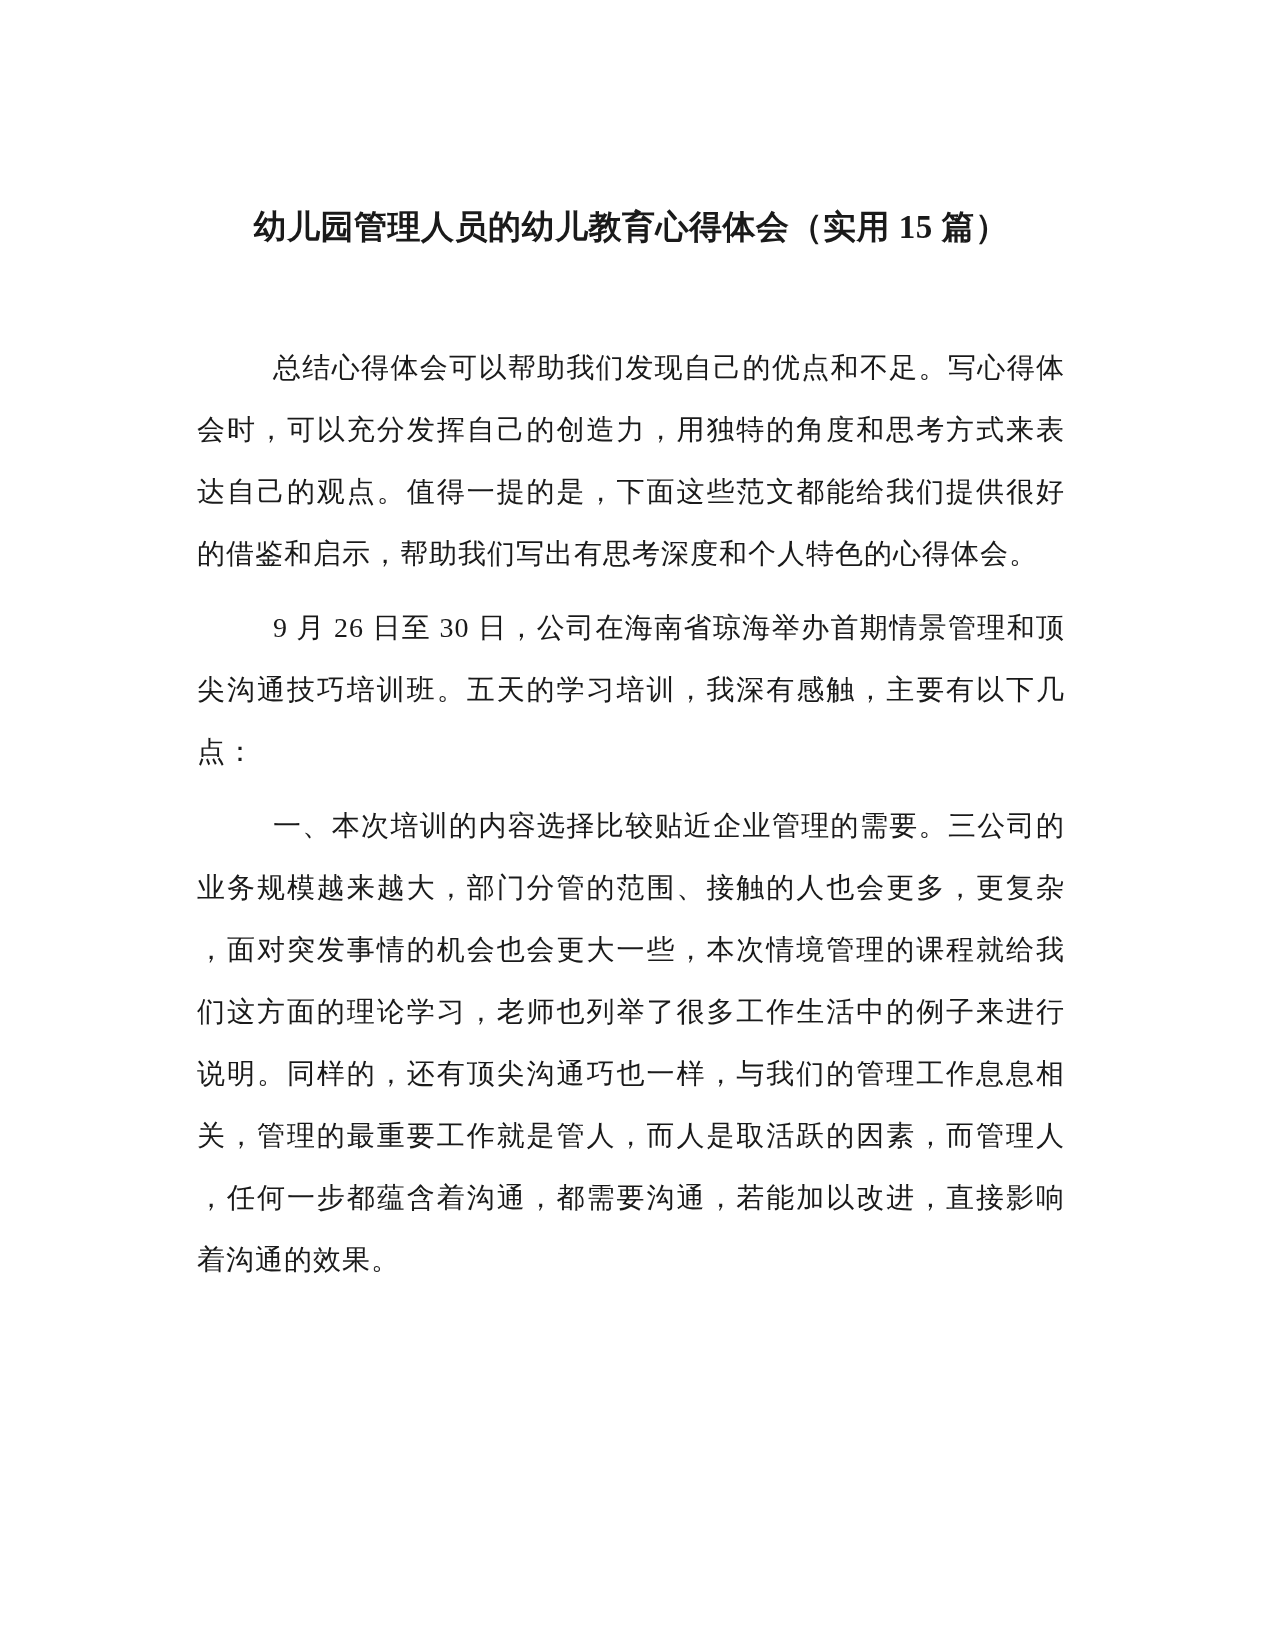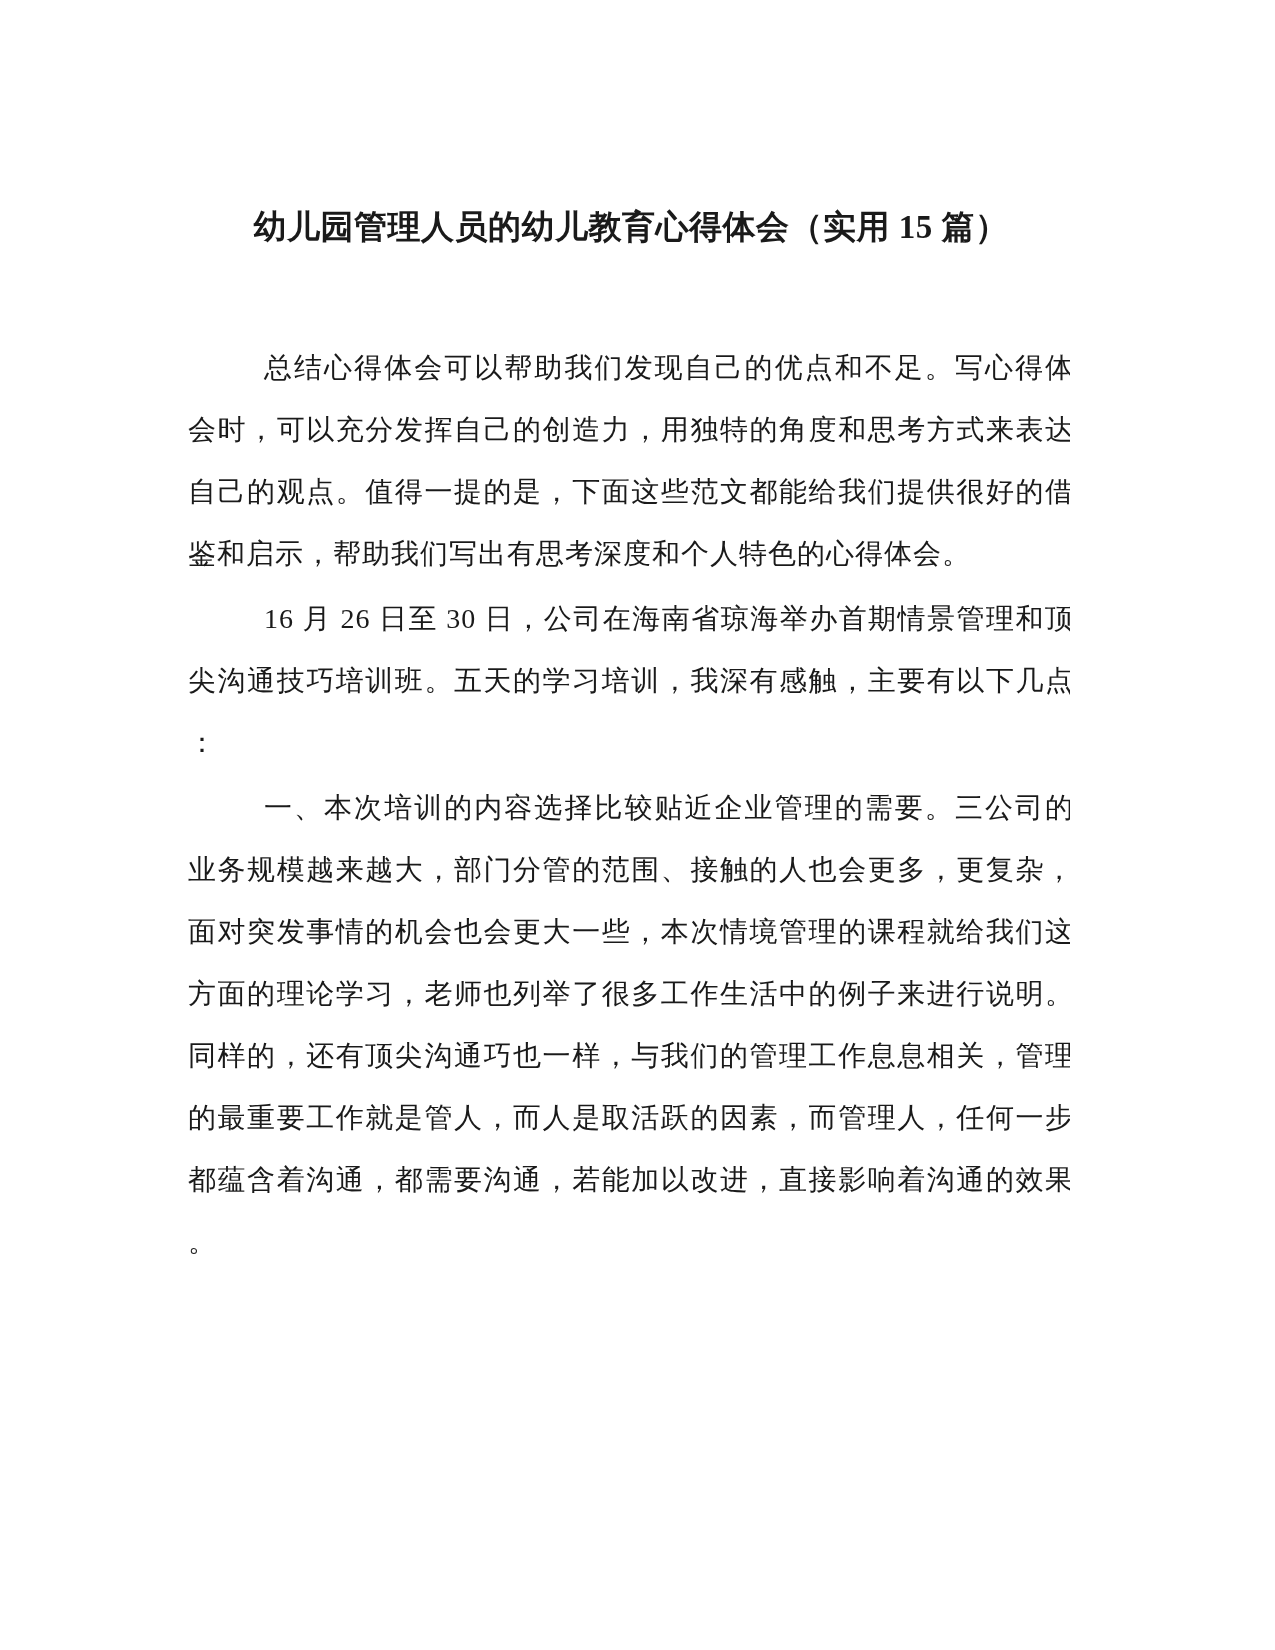--- a/index.html
+++ b/index.html
@@ -33,30 +33,30 @@
   }
   .doc-body {
     margin-top: 79px;
     font-size: 28px;
     line-height: 62px;
     letter-spacing: 1px;
     text-align: justify;
     text-justify: inter-character;
   }
   .doc-body p {
-    margin: 3px;
+    margin: 12px;
     text-indent: 76px;
     line-break: anywhere;
   }
 </style>
 </head>
 <body>
 
 <div class="page">
   <div class="content">
     <h1 class="doc-title">幼儿园管理人员的幼儿教育心得体会（实用 15 篇）</h1>
     <div class="doc-body">
       <p>总结心得体会可以帮助我们发现自己的优点和不足。写心得体会时，可以充分发挥自己的创造力，用独特的角度和思考方式来表达自己的观点。值得一提的是，下面这些范文都能给我们提供很好的借鉴和启示，帮助我们写出有思考深度和个人特色的心得体会。</p>
-      <p>16 月 26 日至 30 日，公司在海南省琼海举办首期情景管理和顶尖沟通技巧培训班。五天的学习培训，我深有感触，主要有以下几点：</p>
+      <p>9 月 26 日至 30 日，公司在海南省琼海举办首期情景管理和顶尖沟通技巧培训班。五天的学习培训，我深有感触，主要有以下几点：</p>
       <p>一、本次培训的内容选择比较贴近企业管理的需要。三公司的业务规模越来越大，部门分管的范围、接触的人也会更多，更复杂，面对突发事情的机会也会更大一些，本次情境管理的课程就给我们这方面的理论学习，老师也列举了很多工作生活中的例子来进行说明。同样的，还有顶尖沟通巧也一样，与我们的管理工作息息相关，管理的最重要工作就是管人，而人是取活跃的因素，而管理人，任何一步都蕴含着沟通，都需要沟通，若能加以改进，直接影响着沟通的效果。</p>
     </div>
   </div>
 </div>
 
 </body></html>

